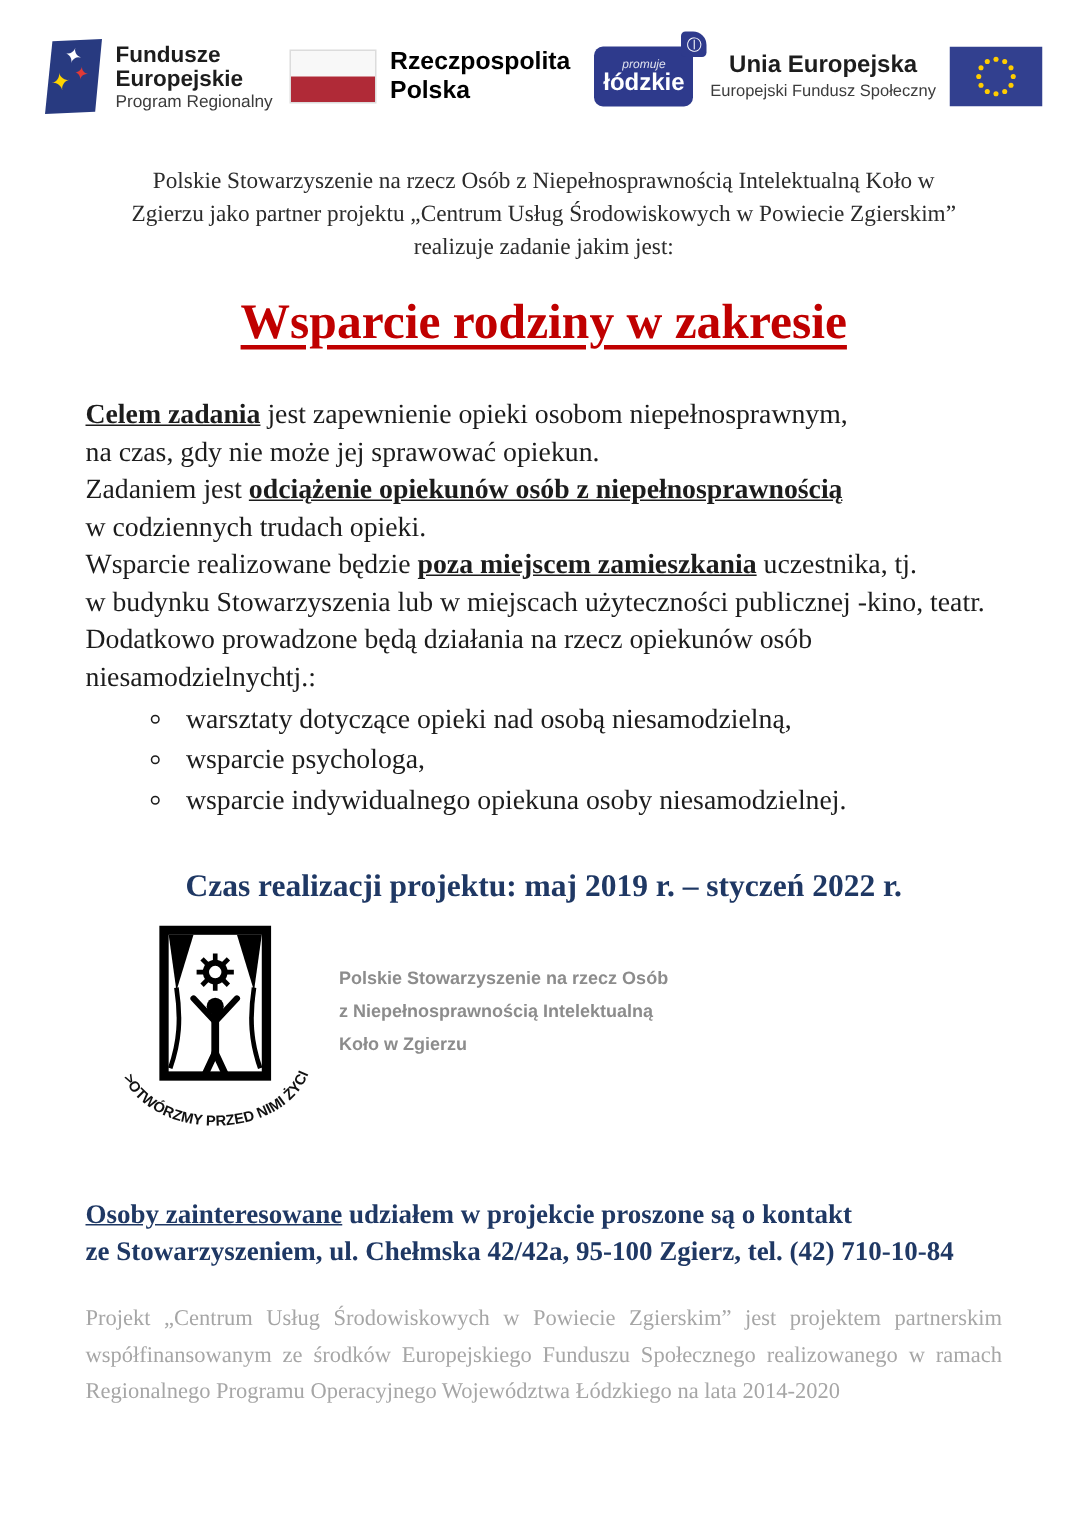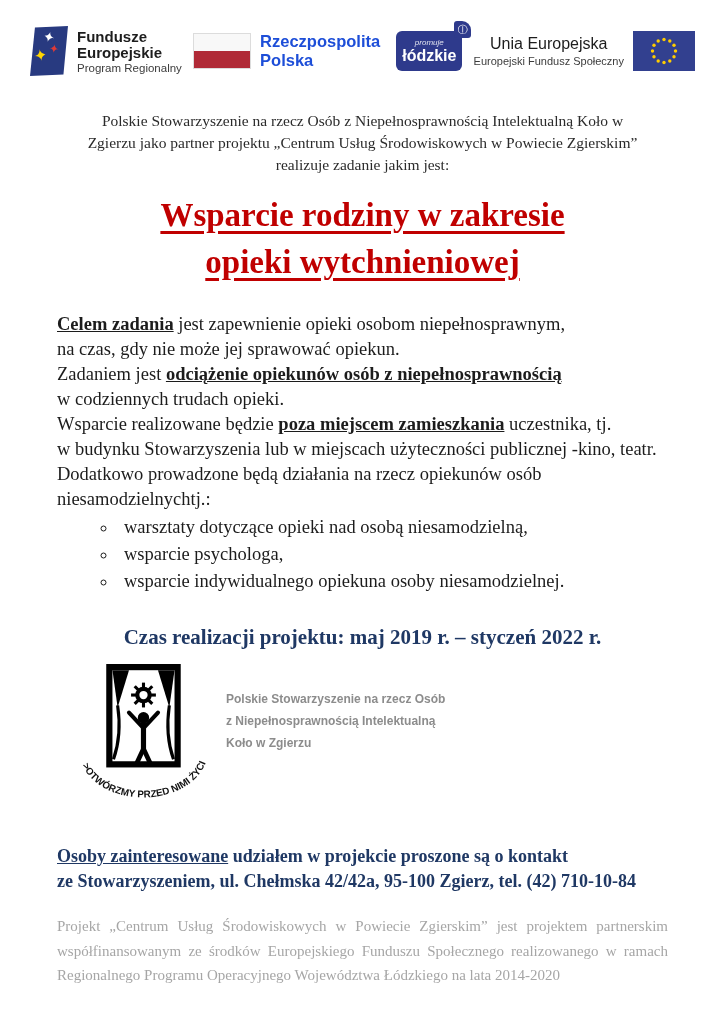--- a/index.html
+++ b/index.html
@@ -15,29 +15,29 @@
     clip-path:polygon(13% 3%,100% 0,88% 97%,0 100%);flex:0 0 auto;}
   .fe-star{position:absolute;line-height:1;}
   .fe-star.w{color:#fff;font-size:14px;top:4px;left:13px;transform:rotate(15deg);}
   .fe-star.r{color:#e03a36;font-size:12px;top:17px;left:19px;transform:rotate(8deg);}
   .fe-star.y{color:#ffd500;font-size:16px;top:22px;left:4px;transform:rotate(-10deg);}
   .fe-title{font-weight:bold;font-size:15px;line-height:16px;color:#1d1d1d;width:100px;}
   .fe-sub{font-size:11.5px;color:#3c3c3c;margin-top:1px;text-align:center;}
   .pl-flag{width:56px;height:34px;border:1px solid #dcdcdc;flex:0 0 auto;}
   .pl-flag .top{height:50%;background:#f8f8f8;}
   .pl-flag .bot{height:50%;background:#b02a37;}
-  .pl-text{font-weight:bold;font-size:16.5px;line-height:19px;color:#1d4ed8;width:125px;}
+  .pl-text{font-weight:bold;font-size:16.5px;line-height:19px;color:#000000;width:125px;}
   .lodz{position:relative;width:66px;height:40px;background:#2e3a8c;border-radius:6px;
     display:flex;flex-direction:column;align-items:center;justify-content:center;color:#fff;}
   .lodz-small{font-size:8px;line-height:8px;opacity:.85;font-style:italic;}
   .lodz-big{font-size:16px;font-weight:bold;line-height:17px;}
   .lodz-tab{position:absolute;top:-10px;right:-9px;width:17px;height:17px;background:#2e3a8c;
     border-radius:3px 9px 3px 3px;color:#fff;font-size:10px;display:flex;align-items:center;justify-content:center;}
   .eu-text{text-align:center;}
-  .eu-title{font-weight:normal;font-size:16px;color:#1d1d1d;}
+  .eu-title{font-weight:bold;font-size:16px;color:#1d1d1d;}
   .eu-sub{font-size:11px;color:#3c3c3c;margin-top:2px;}
   .eu-flag{flex:0 0 auto;}
   
   .intro{margin:34px auto 0;max-width:555px;text-align:center;
     font-size:15.5px;line-height:22px;color:#2b2b2b;}
   
   .main-title{margin-top:16px;text-align:center;color:#c00000;font-weight:bold;
     font-size:33px;line-height:47px;}
   .main-title .u{text-decoration:underline;text-decoration-thickness:3px;text-underline-offset:5px;}
   
@@ -117,21 +117,20 @@
             <circle cx="25.2" cy="10" r="1.7"></circle>
         </g>
       </svg>
     </div>
   </header>
 
   <p class="intro">Polskie Stowarzyszenie na rzecz Osób z Niepełnosprawnością Intelektualną Koło w Zgierzu jako partner projektu „Centrum Usług Środowiskowych w Powiecie Zgierskim” realizuje zadanie jakim jest:</p>
 
   <div class="main-title">
     <div><span class="u">Wsparcie rodziny w zakresie</span></div>
-    <div><span class="u">opieki wytchnieniowej</span></div>
   </div>
 
   <div class="body-text">
     <div><span class="bu">Celem zadania</span><span> jest zapewnienie opieki osobom niepełnosprawnym,</span></div>
     <div>na czas, gdy nie może jej sprawować opiekun.</div>
     <div><span>Zadaniem jest </span><span class="bu">odciążenie opiekunów osób z niepełnosprawnością</span></div>
     <div>w codziennych trudach opieki.</div>
     <div><span>Wsparcie realizowane będzie </span><span class="bu">poza miejscem zamieszkania</span><span> uczestnika, tj.</span></div>
     <div>w budynku Stowarzyszenia lub w miejscach użyteczności publicznej -kino, teatr.</div>
     <div>Dodatkowo prowadzone będą działania na rzecz opiekunów osób</div>

